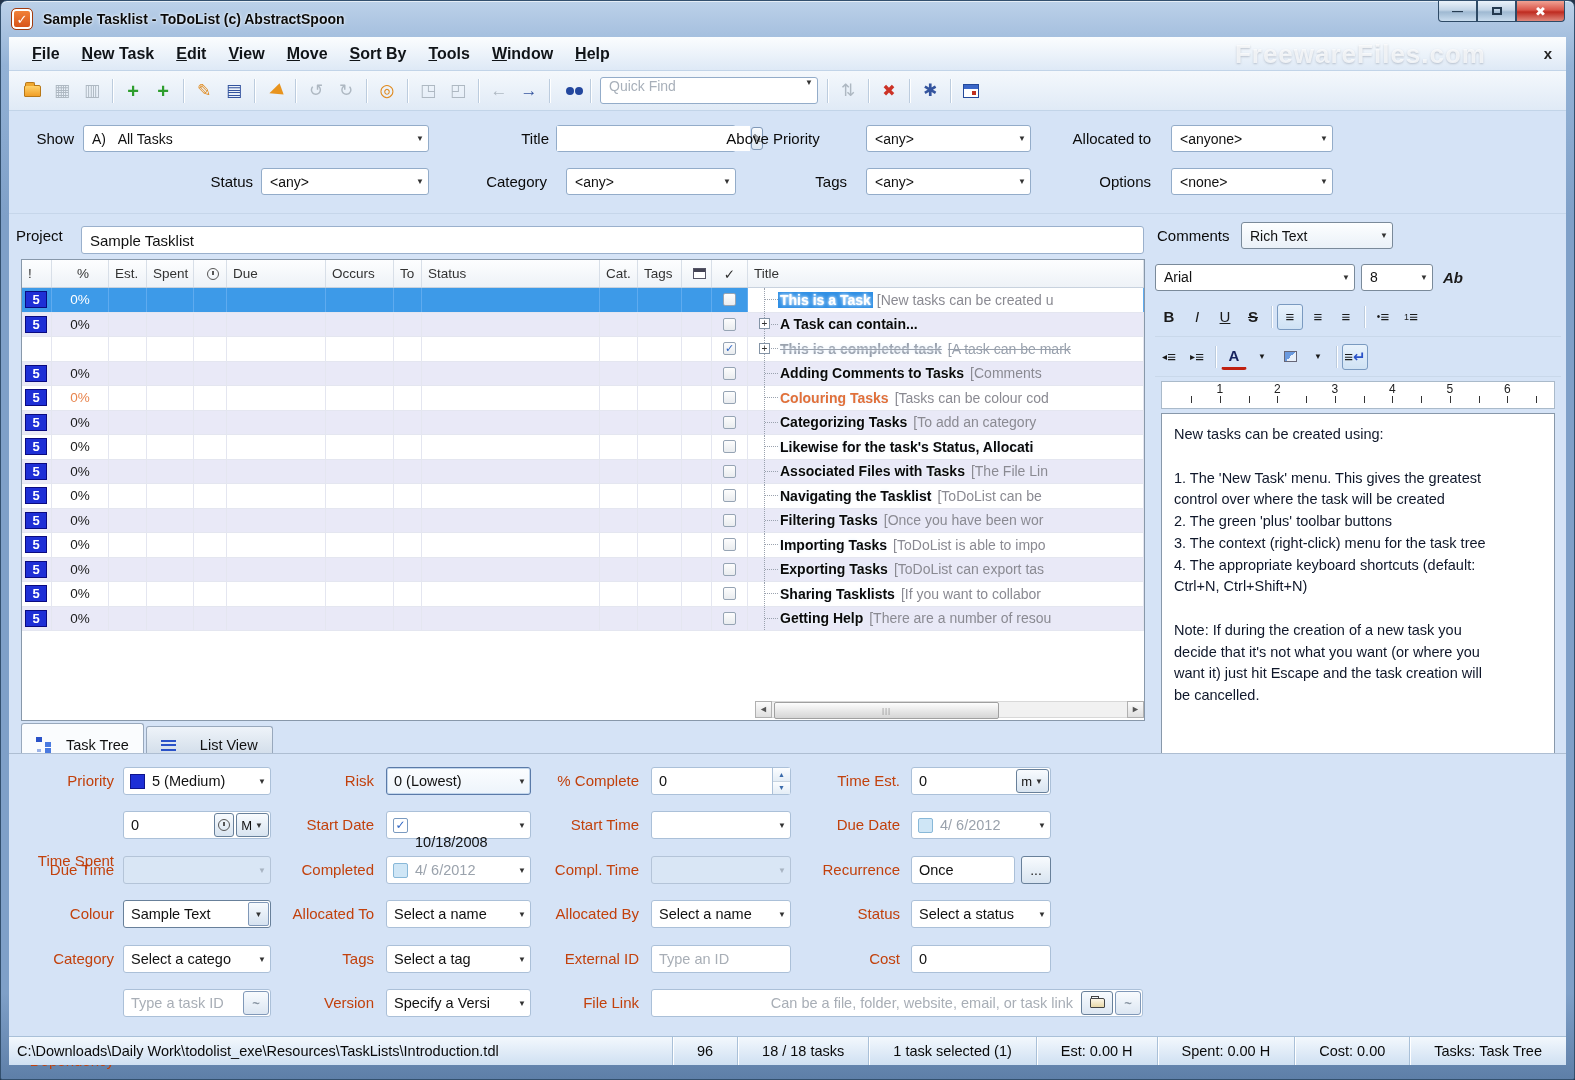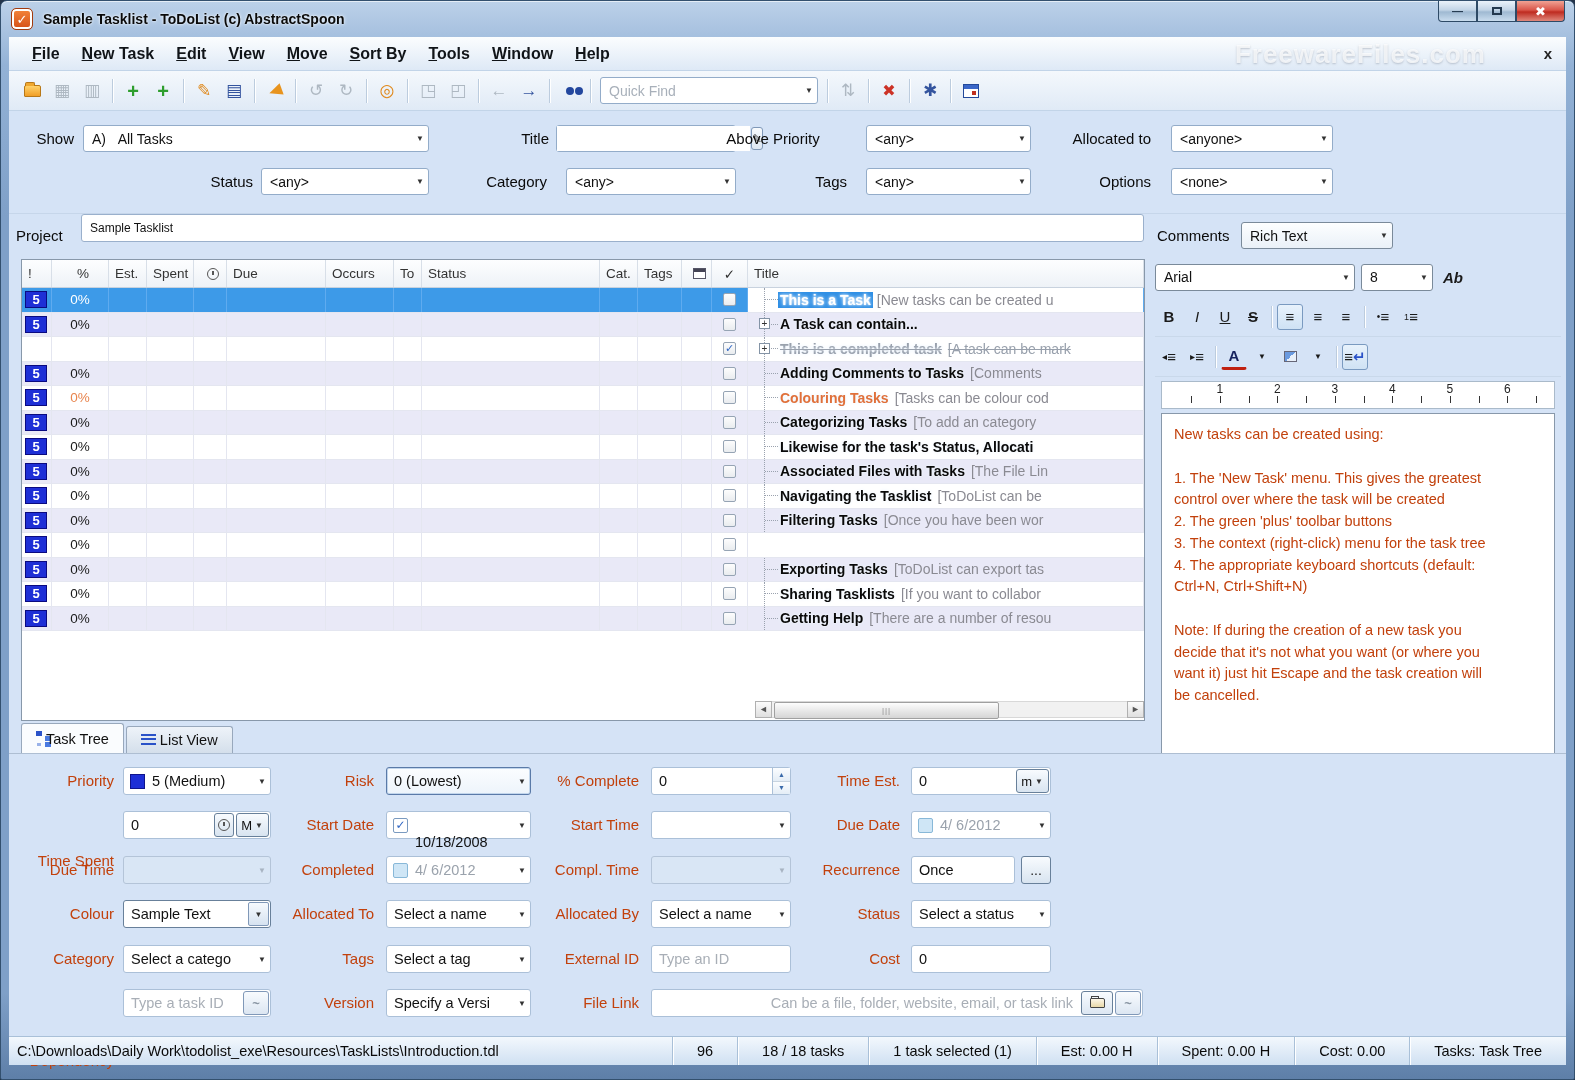--- a/index.html
+++ b/index.html
@@ -46,37 +46,37 @@
   .g-gray  { color:#AEB8C2; font-size:17px; }
   .g-blue  { color:#34549E; font-size:17px; }
   .g-orange{ color:#E08A1E; font-size:17px; font-weight:bold; }
   .g-red   { color:#CC3226; font-weight:bold; font-size:16px; }
   .icon-folder { width:17px; height:12px; background:linear-gradient(180deg,#FFD26A,#F09E26); border:1px solid #B87818; border-radius:2px 2px 1px 1px; position:relative; }
   .icon-folder::before { content:''; position:absolute; top:-4px; left:0; width:8px; height:3px; background:#F0A830; border:1px solid #B87818; border-bottom:none; border-radius:2px 2px 0 0; }
   .icon-horn { width:0; height:0; border-top:6px solid transparent; border-bottom:6px solid transparent; border-right:13px solid #E8941E; transform:rotate(-20deg); }
   .icon-binoc { width:8px; height:8px; border-radius:50%; background:#23479E; box-shadow:9px 0 0 #23479E; }
   .icon-cal { width:16px; height:14px; border:1px solid #23499A; background:linear-gradient(180deg,#3A66C8 0 4px,#fff 4px); position:relative; }
   .icon-cal::after { content:''; position:absolute; right:2px; bottom:2px; width:4px; height:4px; background:#C03020; }
-  .quickfind { width:218px; height:27px; background:#fff; border:1px solid #93ACC9; border-radius:3px; display:flex; align-items:center; margin:0 4px; }
+  .quickfind { width:218px; height:27px; background:#fff; border:1px solid #93ACC9; border-radius:3px; display:flex; align-items:flex-start; margin:0 4px; }
   .quickfind input { flex:1; border:none; outline:none; font-size:14px; padding:0 8px; font-family:inherit; color:#333; background:transparent; }
   .quickfind input::placeholder { color:#A8B0BA; }
   .arw { width:16px; text-align:center; font-size:8px; color:#333; }
 
   
   .filters { position:absolute; top:74px; left:0; right:0; height:102px; }
   .flabel { position:absolute; font-size:15px; color:#0A0A0A; text-align:right; line-height:27px; }
   .combo { position:absolute; height:27px; background:#fff; border:1px solid #93ACC9; border-radius:3px; display:flex; align-items:center; font-size:14px; color:#111; }
   .combo .val { flex:1; padding:0 8px; white-space:nowrap; overflow:hidden; }
   .fld-title { position:absolute; height:27px; background:#fff; border:1px solid #93ACC9; border-radius:3px; display:flex; }
   .fld-title input { flex:1; border:none; outline:none; font-family:inherit; font-size:14px; padding:0 6px; }
   .minibtn { width:24px; height:23px; margin:1px; border:1px solid #8098B8; border-radius:3px; background:linear-gradient(180deg,#F8FBFE,#DCE6F2); display:flex; align-items:center; justify-content:center; font-size:12px; color:#333; }
 
   
   .projectrow { position:absolute; top:176px; left:0; right:0; height:44px; border-top:1px solid #C6D6EA; }
-  .projectrow input { position:absolute; left:72px; top:0; width:1063px; height:28px; border:1px solid #9AB0CC; border-radius:3px; font-family:inherit; font-size:12px; padding:0 8px; color:#111; }
+  .projectrow input { position:absolute; left:72px; top:12px; width:1063px; height:28px; border:1px solid #9AB0CC; border-radius:3px; font-family:inherit; font-size:15px; padding:0 8px; color:#111; }
 
   
   .tasktable { position:absolute; top:222px; left:12px; width:1124px; height:462px; background:#fff; border:1px solid #8898AA; }
   .thead { display:flex; height:28px; background:linear-gradient(180deg,#FDFEFF,#EEF2F7); border-bottom:1px solid #C8D2DE; }
   .hcell { border-right:1px solid #D8DFE8; font-size:13.5px; color:#333; display:flex; align-items:center; padding-left:6px; }
   .cell  { border-right:1px solid #E4E6F0; display:flex; align-items:center; overflow:hidden; }
   .c-pri{width:30px} .c-pct{width:57px; justify-content:center} .c-est{width:38px} .c-spent{width:47px}
   .c-clk{width:33px; justify-content:center} .c-due{width:99px} .c-occ{width:68px} .c-to{width:28px}
   .c-status{width:178px} .c-cat{width:38px} .c-tags{width:44px} .c-fico{width:30px; justify-content:center}
   .c-chk{width:36px; justify-content:center} .c-title{flex:1; position:relative}
@@ -118,25 +118,25 @@
   .fmtbar { position:absolute; left:1146px; width:406px; height:40px; display:flex; align-items:center; border-bottom:1px solid #C9D8EA; }
   .fbtn { min-width:26px; height:26px; display:flex; align-items:center; justify-content:center; font-size:15px; color:#1A1A1A; margin:0 1px; border:1px solid transparent; border-radius:3px; }
   .fbtn.active { border-color:#7A9AC0; background:linear-gradient(180deg,#E8F2FC,#CFE2F4); }
   .fsep { width:1px; height:22px; background:#BCCCDE; margin:0 4px; box-shadow:1px 0 0 #fff; }
   .fc-a { font-weight:bold; border-bottom:3px solid #C02010; line-height:14px; }
   .fillsq { width:13px; height:11px; background:linear-gradient(135deg,#6A9ADF 50%,#E8F0FA 50%); border:1px solid #667; }
   .ruler { position:absolute; top:344px; left:1152px; width:394px; height:28px; background:#fff; border:1px solid #AABACA; }
   .ruler-nums { display:flex; padding-left:29px; font-size:12px; color:#222; }
   .ruler-nums span { width:57.5px; text-align:center; }
   .ruler-ticks { height:7px; margin:0 6px 0 29px; background:repeating-linear-gradient(90deg,#333 0 1px,transparent 1px 28.75px); }
-  .cbody { position:absolute; top:376px; left:1152px; width:394px; height:594px; background:#fff; border:1px solid #8898AA; padding:10px 12px; font-size:14.5px; line-height:1.5; color:#c2410c; white-space:pre-wrap; overflow:hidden; }
+  .cbody { position:absolute; top:376px; left:1152px; width:394px; height:594px; background:#fff; border:1px solid #8898AA; padding:10px 12px; font-size:14.5px; line-height:1.5; color:#0f172a; white-space:pre-wrap; overflow:hidden; }
 
   
   .tabs { position:absolute; top:686px; left:12px; display:flex; align-items:flex-end; height:30px; }
-  .tab { height:27px; padding:0 14px; display:flex; align-items:center; gap:4px; font-size:14.5px; color:#111;
+  .tab { height:27px; padding:0 14px; display:flex; align-items:flex-end; gap:24px; font-size:14.5px; color:#111;
     border:1px solid #98A8BC; border-bottom:none; border-radius:3px 3px 0 0; background:linear-gradient(180deg,#EEF3F9,#D4DfEB); margin-right:2px; }
   .tab.active { height:30px; background:#FAFCFE; }
   .icon-tree { width:6px; height:5px; background:#2A52C8; box-shadow:9px 5px 0 #4A7AE0,9px 11px 0 #4A7AE0,0 11px 0 -1px #9AB2E8; margin-bottom:11px; }
   .icon-list { width:15px; height:13px; background:repeating-linear-gradient(180deg,#2A52C8 0 2px,transparent 2px 4.3px); }
 
   
   .formpanel { position:absolute; top:716px; left:0; right:0; height:283px; border-top:1px solid #AEBED2; background:#D5E3F6; }
   .frm-lbl { position:absolute; font-size:15px; color:#c2410c; text-align:right; line-height:28px; white-space:nowrap; }
   .fld { position:absolute; height:28px; background:#fff; border:1px solid #ABC0D8; border-radius:3px; display:flex; align-items:center; font-size:14.5px; color:#111; }
   .fld input { flex:1; min-width:0; border:none; outline:none; font-family:inherit; font-size:14.5px; padding:0 7px; color:#111; background:transparent; }
@@ -680,20 +680,26 @@
             <span class="cell c-to"></span>
             <span class="cell c-status"></span>
             <span class="cell c-cat"></span>
             <span class="cell c-tags"></span>
             <span class="cell c-fico"></span>
             <span class="cell c-chk">
               <span class="cbx">
                 <span class="mark">✓</span>
               </span>
             </span>
+            <span class="cell c-title">
+
+              <span class="dots"></span>
+              <span class="title-text">Importing Tasks</span>
+              <span class="cmt-text">[ToDoList is able to impo</span>
+            </span>
           </div>
 
           <div class="trow">
             <span class="cell c-pri">
               <span class="pri-box">5</span>
             </span>
             <span class="cell c-pct">
               <span class="pct-txt">0%</span>
             </span>
             <span class="cell c-est"></span>

